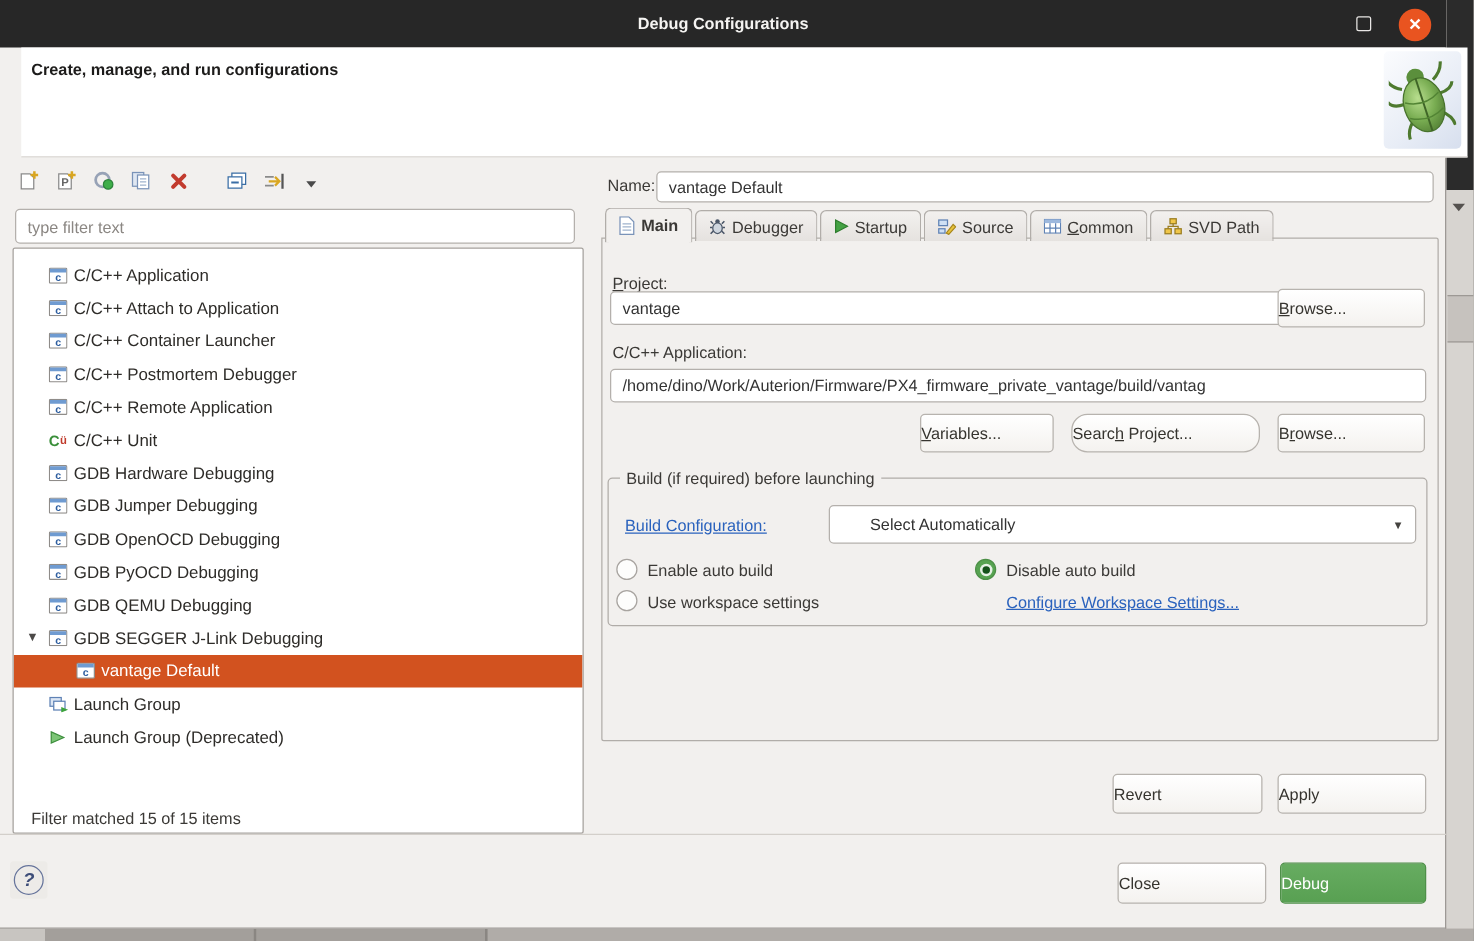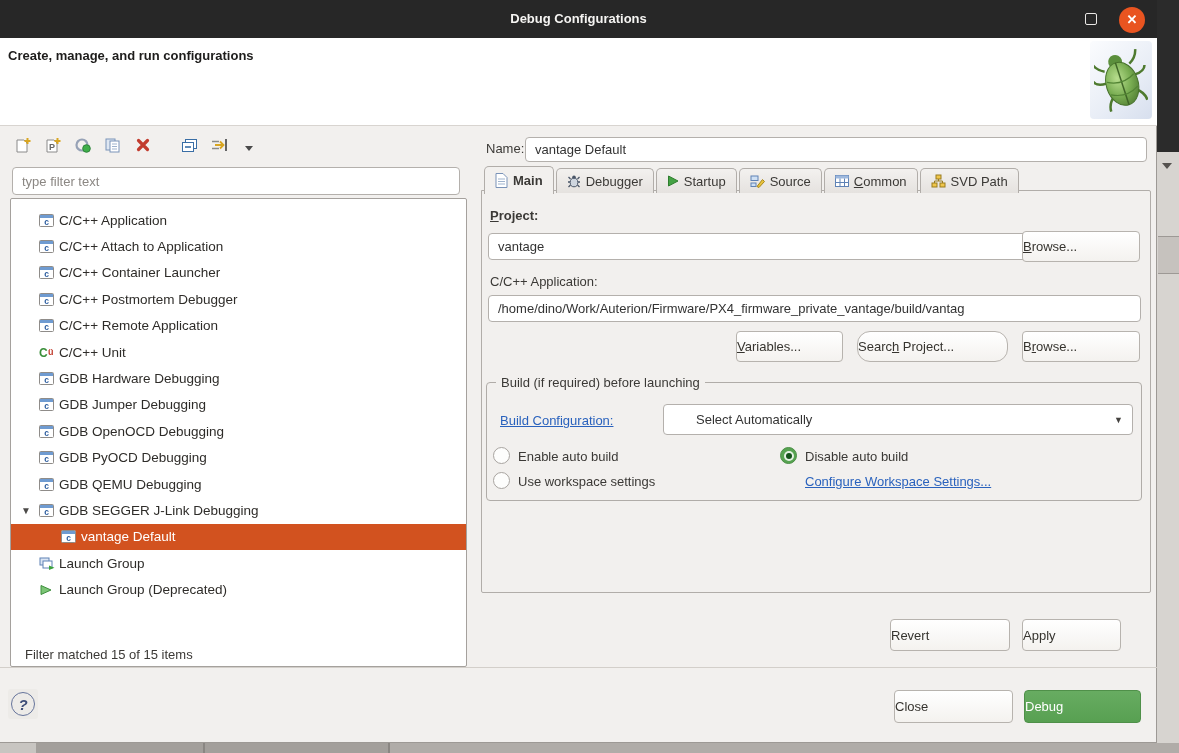--- a/index.html
+++ b/index.html
@@ -5,21 +5,21 @@
   html,body{margin:0;padding:0;background:#8e8a86;}
   *{box-sizing:border-box;font-family:"Liberation Sans",sans-serif;}
   #stage{position:relative;width:1179px;height:753px;overflow:hidden;background:#b0aca8;}
   .abs{position:absolute;}
   
   #dialog{left:0;top:0;width:1157px;height:743px;background:#f2f0ee;border-right:1px solid #9d9995;border-bottom:1px solid #9d9995;}
   #titlebar{left:0;top:0;width:1157px;height:38px;background:#272727;}
   #title{left:0;top:0;width:1157px;height:38px;line-height:38px;text-align:center;color:#f5f4f2;font-size:13px;font-weight:bold;}
   #max-btn{left:1085px;top:13px;width:12px;height:12px;border:1.5px solid #e9e7e5;border-radius:2px;}
   #close-btn{left:1119px;top:7px;width:26px;height:26px;border-radius:50%;background:#e95420;color:#fff;font-size:13px;font-weight:bold;text-align:center;line-height:25px;}
-  #header{left:0;top:38px;width:1157px;height:88px;background:#ffffff;border-bottom:1px solid #d8d4d0;text-align:right;}
+  #header{left:17px;top:38px;width:1157px;height:88px;background:#ffffff;border-bottom:1px solid #d8d4d0;text-align:right;}
   #header-title{left:8px;top:10px;font-size:13px;font-weight:bold;color:#1d1c1b;}
   #bug-badge{left:1090px;top:3px;width:62px;height:78px;background:linear-gradient(135deg,#fbfcfe 0%,#e8edf6 60%,#d7dfee 100%);border-radius:4px;display:flex;align-items:center;justify-content:center;}
   
   .input{background:#fff;border:1px solid #b4b0ac;border-radius:4px;font-size:13px;color:#333;padding:0 9px;outline:none;white-space:nowrap;overflow:hidden;}
   input.input{text-overflow:clip;}
   .btn{background:linear-gradient(#ffffff,#f4f2ef);border:1px solid #b7b3ae;border-radius:4px;font-size:13px;color:#36342f;display:flex;align-items:center;justify-content:flex-start;cursor:default;}
   .btn u,.lbl u{text-decoration:underline;}
   .lbl{font-size:13px;color:#3b3936;}
   .link{font-size:13px;color:#2a62bd;text-decoration:underline;}
   
@@ -37,21 +37,21 @@
   .trow.sel{background:#d2521f;color:#fff;}
   #tree-status{left:14px;top:448px;font-size:13px;color:#3b3936;}
   
   #name-label{left:486px;top:141px;}
   #name-input{left:525px;top:137px;width:622px;height:25px;}
   #tabbar{left:484px;top:165px;display:flex;align-items:flex-end;z-index:3;}
   .tab{height:25px;display:flex;align-items:center;padding:0 10px;margin-right:2px;background:linear-gradient(#f3f1ef,#e5e2df);border:1px solid #b1ada9;border-bottom:none;border-radius:5px 5px 0 0;font-size:13px;color:#3b3936;position:relative;}
   .tab .ticon{margin-right:5px;display:flex;align-items:center;}
   .tab.active{height:28px;background:#f2f0ee;font-weight:bold;z-index:4;top:1px;}
   #tab-content{left:481px;top:190px;width:670px;height:403px;border:1px solid #b1ada9;border-radius:0 2px 2px 2px;z-index:1;}
-  #project-label{left:490px;top:208px;font-weight:bold;}
+  #project-label{left:490px;top:219px;}
   #project-input{left:488px;top:233px;width:584px;height:27px;}
   #project-browse{left:1022px;top:231px;width:118px;height:31px;}
   #app-label{left:490px;top:274px;}
   #app-input{left:488px;top:295px;width:653px;height:27px;}
   #variables-btn{left:736px;top:331px;width:107px;height:31px;}
   #search-btn{left:857px;top:331px;width:151px;height:31px;border-radius:13px;}
   #app-browse{left:1022px;top:331px;width:118px;height:31px;}
   #build-group{left:486px;top:382px;width:656px;height:119px;border:1px solid #b0aca8;border-radius:4px;}
   #build-legend{left:496px;top:375px;background:#f2f0ee;padding:0 5px;font-size:13px;color:#3b3936;}
   #build-config-link{left:500px;top:413px;}
@@ -59,21 +59,21 @@
   #build-select .val{flex:1;font-size:13px;color:#333;}
   #build-select .arr{font-size:9px;color:#44423f;}
   .radio{width:17px;height:17px;border-radius:50%;background:#fdfdfc;border:1.5px solid #a8a4a0;}
   .radio.on{background:#57a351;border:1px solid #4c8f46;position:relative;}
   .radio.on::after{content:"";position:absolute;left:4.5px;top:4.5px;width:6px;height:6px;border-radius:50%;background:#14521a;box-shadow:0 0 0 2px rgba(255,255,255,.85);}
   #radio-enable{left:493px;top:447px;} #radio-enable-lbl{left:518px;top:449px;}
   #radio-disable{left:780px;top:447px;} #radio-disable-lbl{left:805px;top:449px;}
   #radio-ws{left:493px;top:472px;} #radio-ws-lbl{left:518px;top:474px;}
   #configure-link{left:805px;top:474px;}
   #revert-btn{left:890px;top:619px;width:120px;height:32px;}
-  #apply-btn{left:1022px;top:619px;width:99px;height:32px;}
+  #apply-btn{left:1022px;top:619px;width:119px;height:32px;}
   
   #footer-sep{left:0;top:667px;width:1157px;height:0;border-top:1px solid #d3cfca;}
   #help-badge{left:8px;top:689px;width:30px;height:30px;background:#edebe8;border-radius:3px;display:flex;align-items:center;justify-content:center;}
   #help-btn{width:24px;height:24px;border-radius:50%;border:1.5px solid #66749b;color:#3d4d78;font-size:15px;font-weight:bold;display:flex;align-items:center;justify-content:center;font-style:italic;}
   #close-dialog-btn{left:894px;top:690px;width:119px;height:33px;}
   #debug-btn{left:1024px;top:690px;width:117px;height:33px;background:linear-gradient(#67ac61,#58a052);border:1px solid #4f9049;color:#fff;}
   
   #bg-right-dark{left:1157px;top:0;width:22px;height:152px;background:#2b2b2b;}
   #bg-right-light{left:1157px;top:152px;width:22px;height:591px;background:#d7d4d0;}
   #bg-right-caret{left:1162px;top:163px;width:0;height:0;border-left:5px solid transparent;border-right:5px solid transparent;border-top:6px solid #55524f;}

